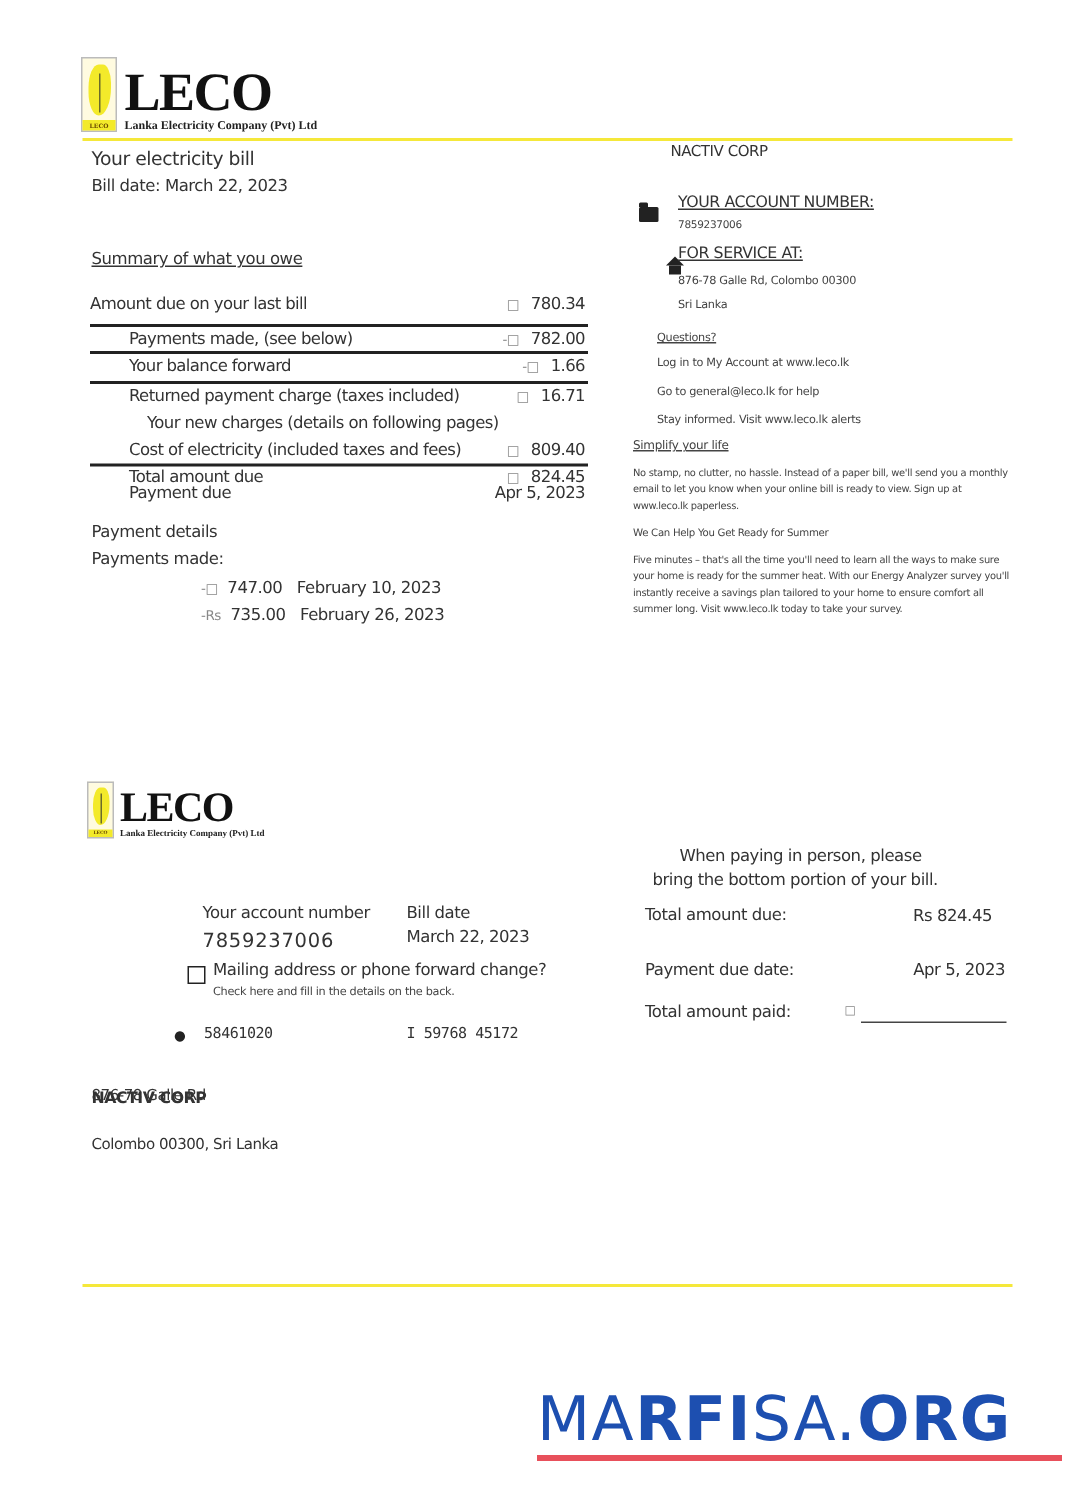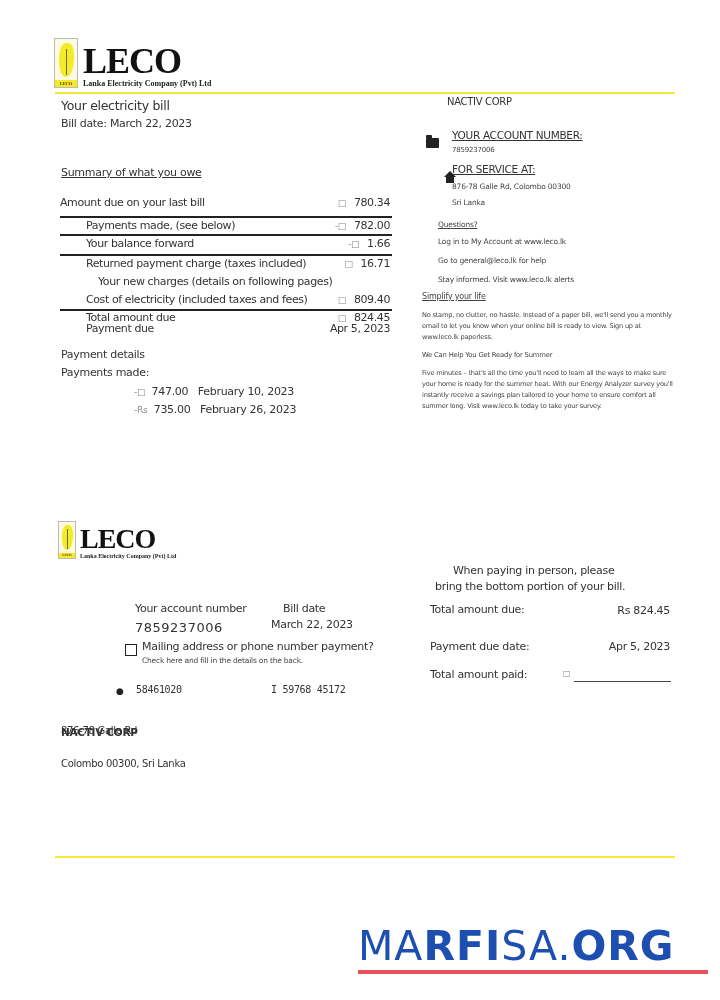--- a/index.html
+++ b/index.html
@@ -137,41 +137,41 @@
   </div>
   <div class="logo-text" style="margin-left:4px;">
     <div class="logo-title" style="font-size:28px;">LECO</div>
     <div class="logo-sub" style="font-size:6px;">Lanka Electricity Company (Pvt) Ltd</div>
   </div>
 </div>
 
 
 <div class="abs t" style="left:135px; top:602px; font-size:11px;">Your account number</div>
 <div class="abs t" style="left:135px; top:620px; font-size:13px; letter-spacing:0.5px;">7859237006</div>
-<div class="abs t" style="left:271px; top:602px;margin-left:12px;">Bill date</div>
+<div class="abs t" style="left:271px; top:602px;">Bill date</div>
 <div class="abs t" style="left:271px; top:618px;">March 22, 2023</div>
 
 <div class="abs checkbox" style="left:125px; top:644px;"></div>
-<div class="abs t" style="left:142px; top:640px;">Mailing address or phone number payment?</div>
+<div class="abs t" style="left:142px; top:640px;">Mailing address or phone forward change?</div>
 <div class="abs sm" style="left:142px; top:656px; font-size:7.5px;">Check here and fill in the details on the back.</div>
 
 <span class="abs" style="left:116px; top:686px; font-size:9px; color:#222;">●</span>
 <div class="abs t" style="left:136px; top:684px; font-family:'DejaVu Sans Mono', monospace; font-size:10px;">58461020</div>
 <div class="abs t" style="left:271px; top:684px; font-family:'DejaVu Sans Mono', monospace; font-size:10px;">I&nbsp;59768 45172</div>
 
 <div class="abs t" style="left:61px; top:726px; font-weight:bold; font-size:10.5px;">NACTIV CORP</div>
 <div class="abs t" style="left:61px; top:725px; font-size:10px;">876-78 Galle Rd</div>
 <div class="abs t" style="left:61px; top:758px; font-size:10px;">Colombo 00300, Sri Lanka</div>
 
 
 <div class="abs t" style="left:453px; top:564px;">When paying in person, please</div>
 <div class="abs t" style="left:435px; top:580px;">bring the bottom portion of your bill.</div>
 
 <div class="abs t" style="left:430px; top:603px;">Total amount due:</div>
-<div class="abs t" style="left:600px; top:604px; width:70px; text-align:right;">Rs 824.45</div>
+<div class="abs t" style="left:600px; top:604px; width:70px; text-align:center;">Rs 824.45</div>
 
 <div class="abs t" style="left:430px; top:640px;">Payment due date:</div>
 <div class="abs t" style="left:600px; top:640px; width:70px; text-align:right;">Apr 5, 2023</div>
 
 <div class="abs t" style="left:430px; top:668px;">Total amount paid:</div>
 <span class="abs" style="left:563px; top:669px; font-size:8px; color:#888;">□</span>
 <div class="abs" style="left:574px; top:681px; width:97px; height:1px; background:#444;"></div>
 
 <div class="abs t" style="left:430px; top:724px; width:248px; white-space:normal; line-height:16px; font-size:10.5px;">
   <br>

